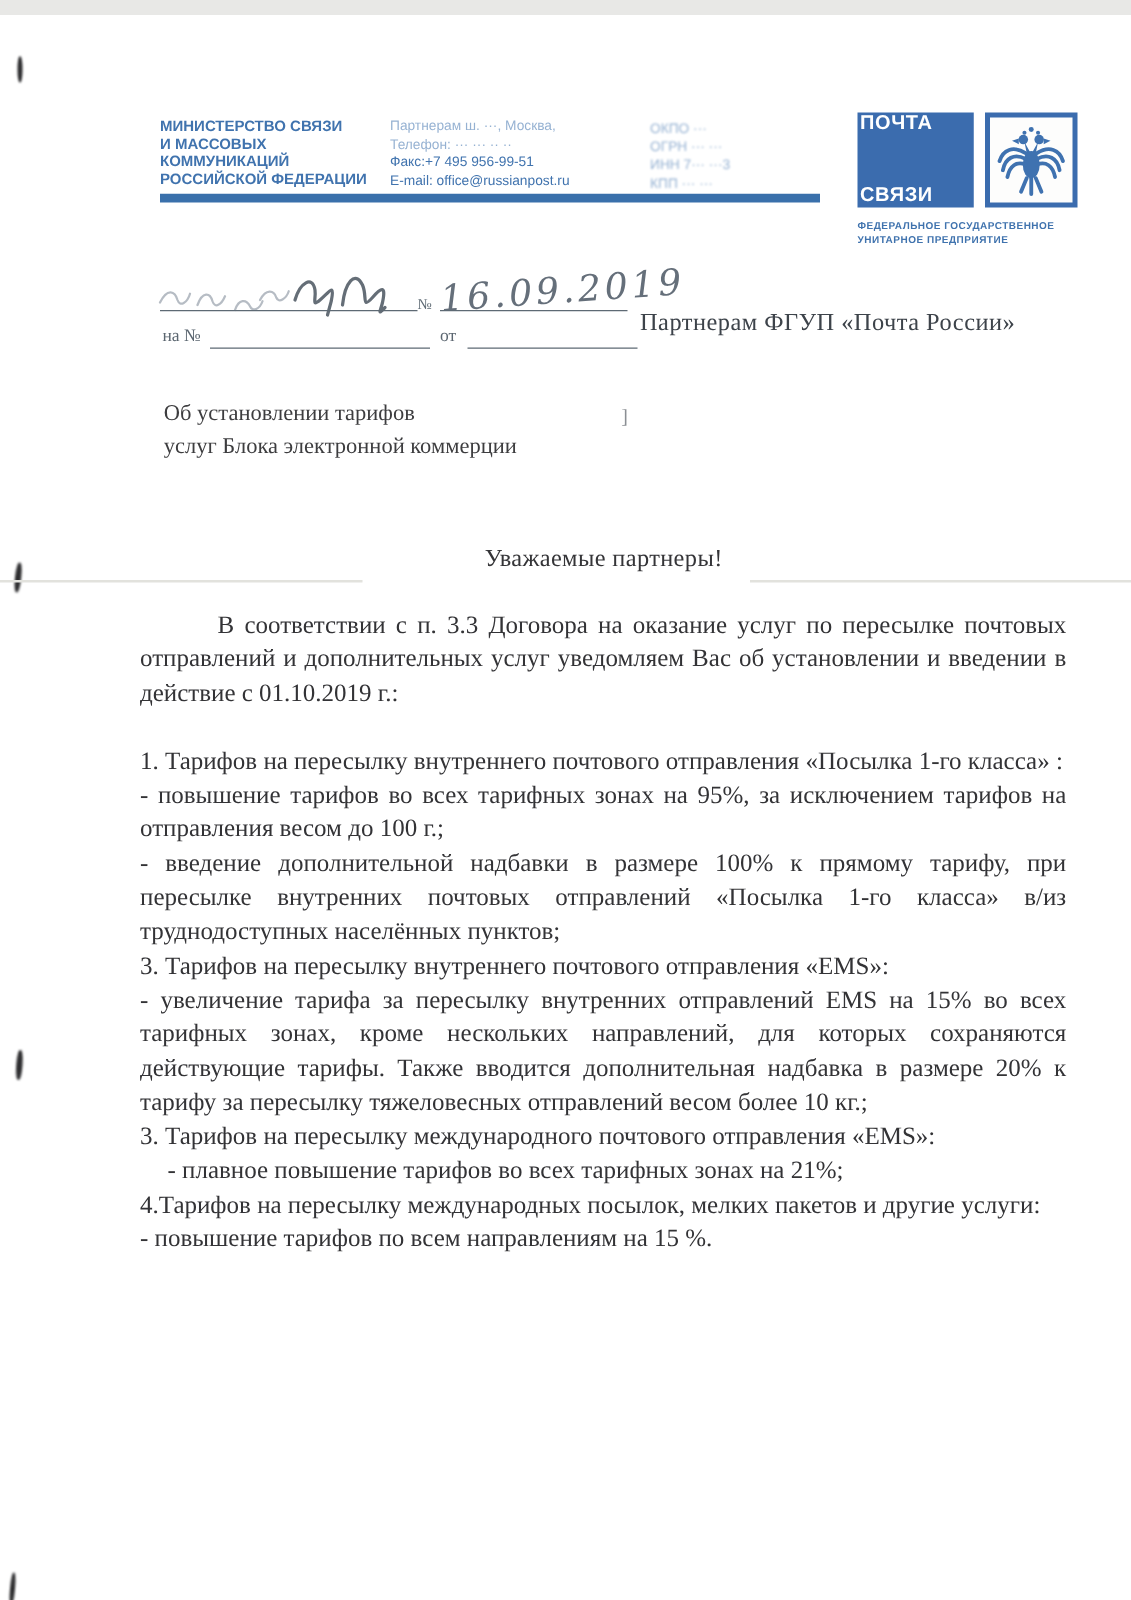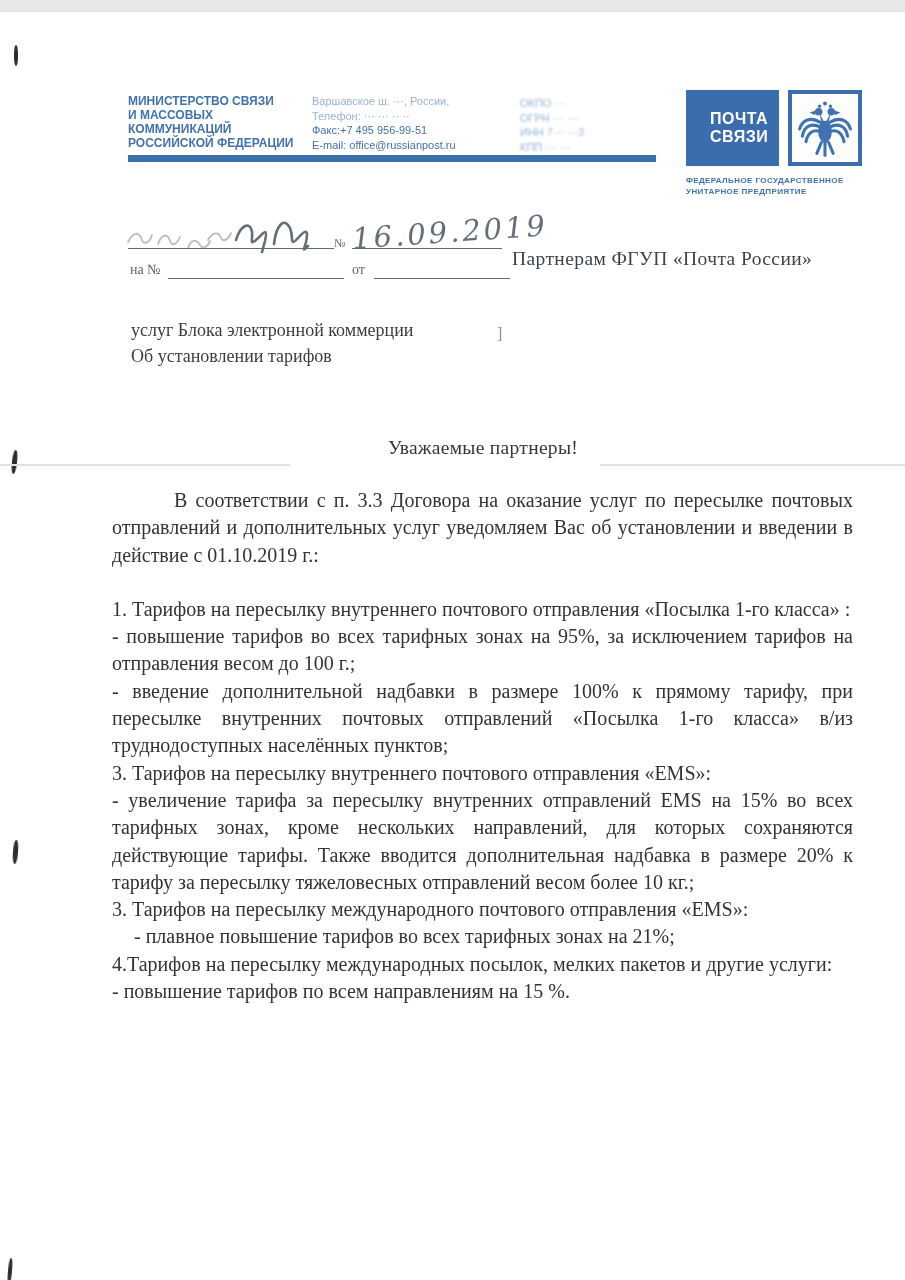--- a/index.html
+++ b/index.html
@@ -21,21 +21,21 @@
     font-family:"Liberation Sans", sans-serif;font-size:11px;line-height:14.5px;color:#4073ae;}
   .contact .faded{opacity:.55;filter:blur(.6px);}
   .codes{position:absolute;left:520px;top:84px;width:140px;
     font-family:"Liberation Sans", sans-serif;font-size:11px;line-height:14.5px;color:#4073ae;
     opacity:.55;filter:blur(.8px);}
   .hdr-rule{position:absolute;left:128px;top:143px;width:528px;height:7px;background:#3a70ab;}
   
   .logo{position:absolute;left:686px;top:78px;width:176px;}
   .logo-row{display:flex;gap:9px;}
   .brand-square{width:96px;height:76px;background:#3b6cae;display:flex;flex-direction:column;
-    justify-content:center;padding-left:24px;box-sizing:border-box;}
+    justify-content:space-between;padding-left:2px;box-sizing:border-box;}
   .brand-square span{font-family:"Liberation Sans", sans-serif;font-weight:bold;
     font-size:16px;line-height:18px;letter-spacing:.5px;color:#fff;}
   .eagle-square{width:76px;height:76px;background:#fdfdfc;border:4px solid #3b6cae;
     box-sizing:border-box;display:flex;align-items:center;justify-content:center;}
   .logo-sub{margin-top:9px;font-family:"Liberation Sans", sans-serif;font-weight:bold;
     font-size:8px;line-height:11px;letter-spacing:.4px;color:#4073ae;white-space:nowrap;}
   
   .scrawl{position:absolute;left:124px;top:198px;}
   .hand-date{position:absolute;left:352px;top:203px;
     font-family:"DejaVu Serif", serif;font-style:italic;font-size:29px;
@@ -69,21 +69,21 @@
   <div class="scan-streak" style="left:0;top:452px;width:290px;"></div>
   <div class="scan-streak" style="left:600px;top:452px;width:305px;"></div>
 
   <div class="ministry">
     <div>МИНИСТЕРСТВО СВЯЗИ</div>
     <div>И МАССОВЫХ КОММУНИКАЦИЙ</div>
     <div>РОССИЙСКОЙ ФЕДЕРАЦИИ</div>
   </div>
 
   <div class="contact">
-    <div class="faded">Варшавское ш. ···, России,</div>
+    <div class="faded">Партнерам ш. ···, Москва,</div>
     <div class="faded">Телефон: ··· ··· ·· ··</div>
     <div>Факс:+7 495 956-99-51</div>
     <div>E-mail: office@russianpost.ru</div>
   </div>
 
   <div class="codes">
     <div>ОКПО ···</div>
     <div>ОГРН ··· ···</div>
     <div>ИНН 7··· ···3</div>
     <div>КПП ··· ···</div>
@@ -144,22 +144,22 @@
   <span class="no-sym">№</span>
   <div class="u-line" style="left:128px;top:236px;width:206px;"></div>
   <div class="u-line" style="left:352px;top:236px;width:150px;"></div>
   <span class="ref-label" style="left:130px;top:250px;text-align:center;">на №</span>
   <div class="u-line" style="left:168px;top:266px;width:176px;"></div>
   <span class="ref-label" style="left:352px;top:250px;">от</span>
   <div class="u-line" style="left:374px;top:266px;width:136px;"></div>
   <div class="recipient">Партнерам ФГУП «Почта России»</div>
 
   <div class="subject">
+    <div>Об установлении тарифов</div>
     <div>услуг Блока электронной коммерции</div>
-    <div>Об установлении тарифов</div>
   </div>
   <span class="bracket">]</span>
 
   <div class="salutation">Уважаемые партнеры!</div>
 
   <div class="body-block">
     <p class="intro">В соответствии с п. 3.3 Договора на оказание услуг по пересылке почтовых отправлений и дополнительных услуг уведомляем Вас об установлении и введении в действие с 01.10.2019 г.:</p>
     <p class="first-item">1. Тарифов на пересылку внутреннего почтового отправления «Посылка 1-го класса» :</p>
     <p>- повышение тарифов во всех тарифных зонах на 95%, за исключением тарифов на отправления весом до 100 г.;</p>
     <p>- введение дополнительной надбавки в размере 100% к прямому тарифу, при пересылке внутренних почтовых отправлений «Посылка 1-го класса» в/из труднодоступных населённых пунктов;</p>

